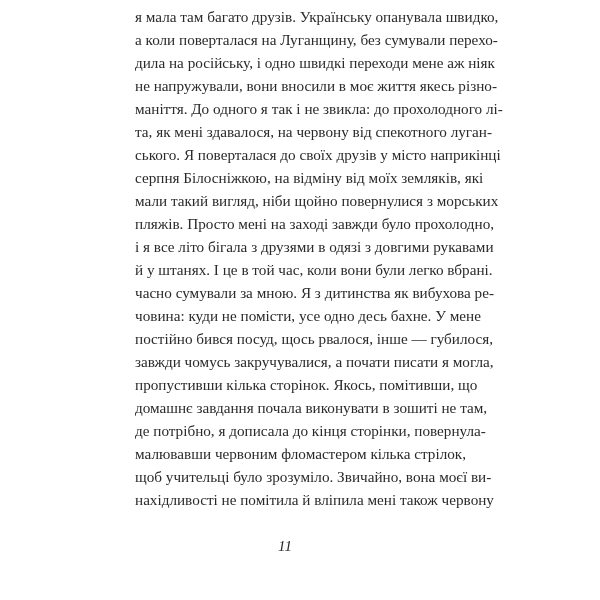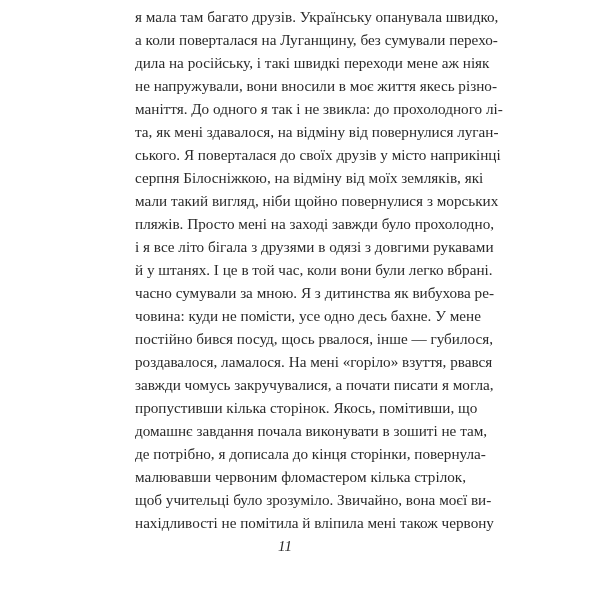--- a/index.html
+++ b/index.html
@@ -56,36 +56,35 @@
     }
   </style>
 </head>
 <body>
 
 <div class="page">
   <div class="text-block">
     <div>
       <span class="line">я мала там багато друзів. Українську опанувала швидко,</span>
       <span class="line">а коли поверталася на Луганщину, без сумували перехо-</span>
-      <span class="line">дила на російську, і такі швидкі переходи мене аж ніяк</span>
+      <span class="line">дила на російську, і одно швидкі переходи мене аж ніяк</span>
       <span class="line">не напружували, вони вносили в моє життя якесь різно-</span>
       <span class="line">маніття. До одного я так і не звикла: до прохолодного лі-</span>
-      <span class="line">та, як мені здавалося, на відміну від повернулися луган-</span>
+      <span class="line">та, як мені здавалося, на червону від спекотного луган-</span>
       <span class="line">ського. Я поверталася до своїх друзів у місто наприкінці</span>
       <span class="line">серпня Білосніжкою, на відміну від моїх земляків, які</span>
       <span class="line">мали такий вигляд, ніби щойно повернулися з морських</span>
       <span class="line">пляжів. Просто мені на заході завжди було прохолодно,</span>
       <span class="line">і я все літо бігала з друзями в одязі з довгими рукавами</span>
       <span class="line last">й у штанях. І це в той час, коли вони були легко вбрані.</span>
     </div>
     <div>
       <span class="line">часно сумували за мною. Я з дитинства як вибухова ре-</span>
       <span class="line">човина: куди не помісти, усе одно десь бахне. У мене</span>
       <span class="line">постійно бився посуд, щось рвалося, інше — губилося,</span>
-      <span class="line">роздавалося, ламалося. На мені «горіло» взуття, рвався</span>
       <span class="line">завжди чомусь закручувалися, а почати писати я могла,</span>
       <span class="line">пропустивши кілька сторінок. Якось, помітивши, що</span>
       <span class="line">домашнє завдання почала виконувати в зошиті не там,</span>
       <span class="line">де потрібно, я дописала до кінця сторінки, повернула-</span>
       <span class="line">малювавши червоним фломастером кілька стрілок,</span>
       <span class="line">щоб учительці було зрозуміло. Звичайно, вона моєї ви-</span>
       <span class="line">нахідливості не помітила й вліпила мені також червону</span>
 
     </div>
   </div>

